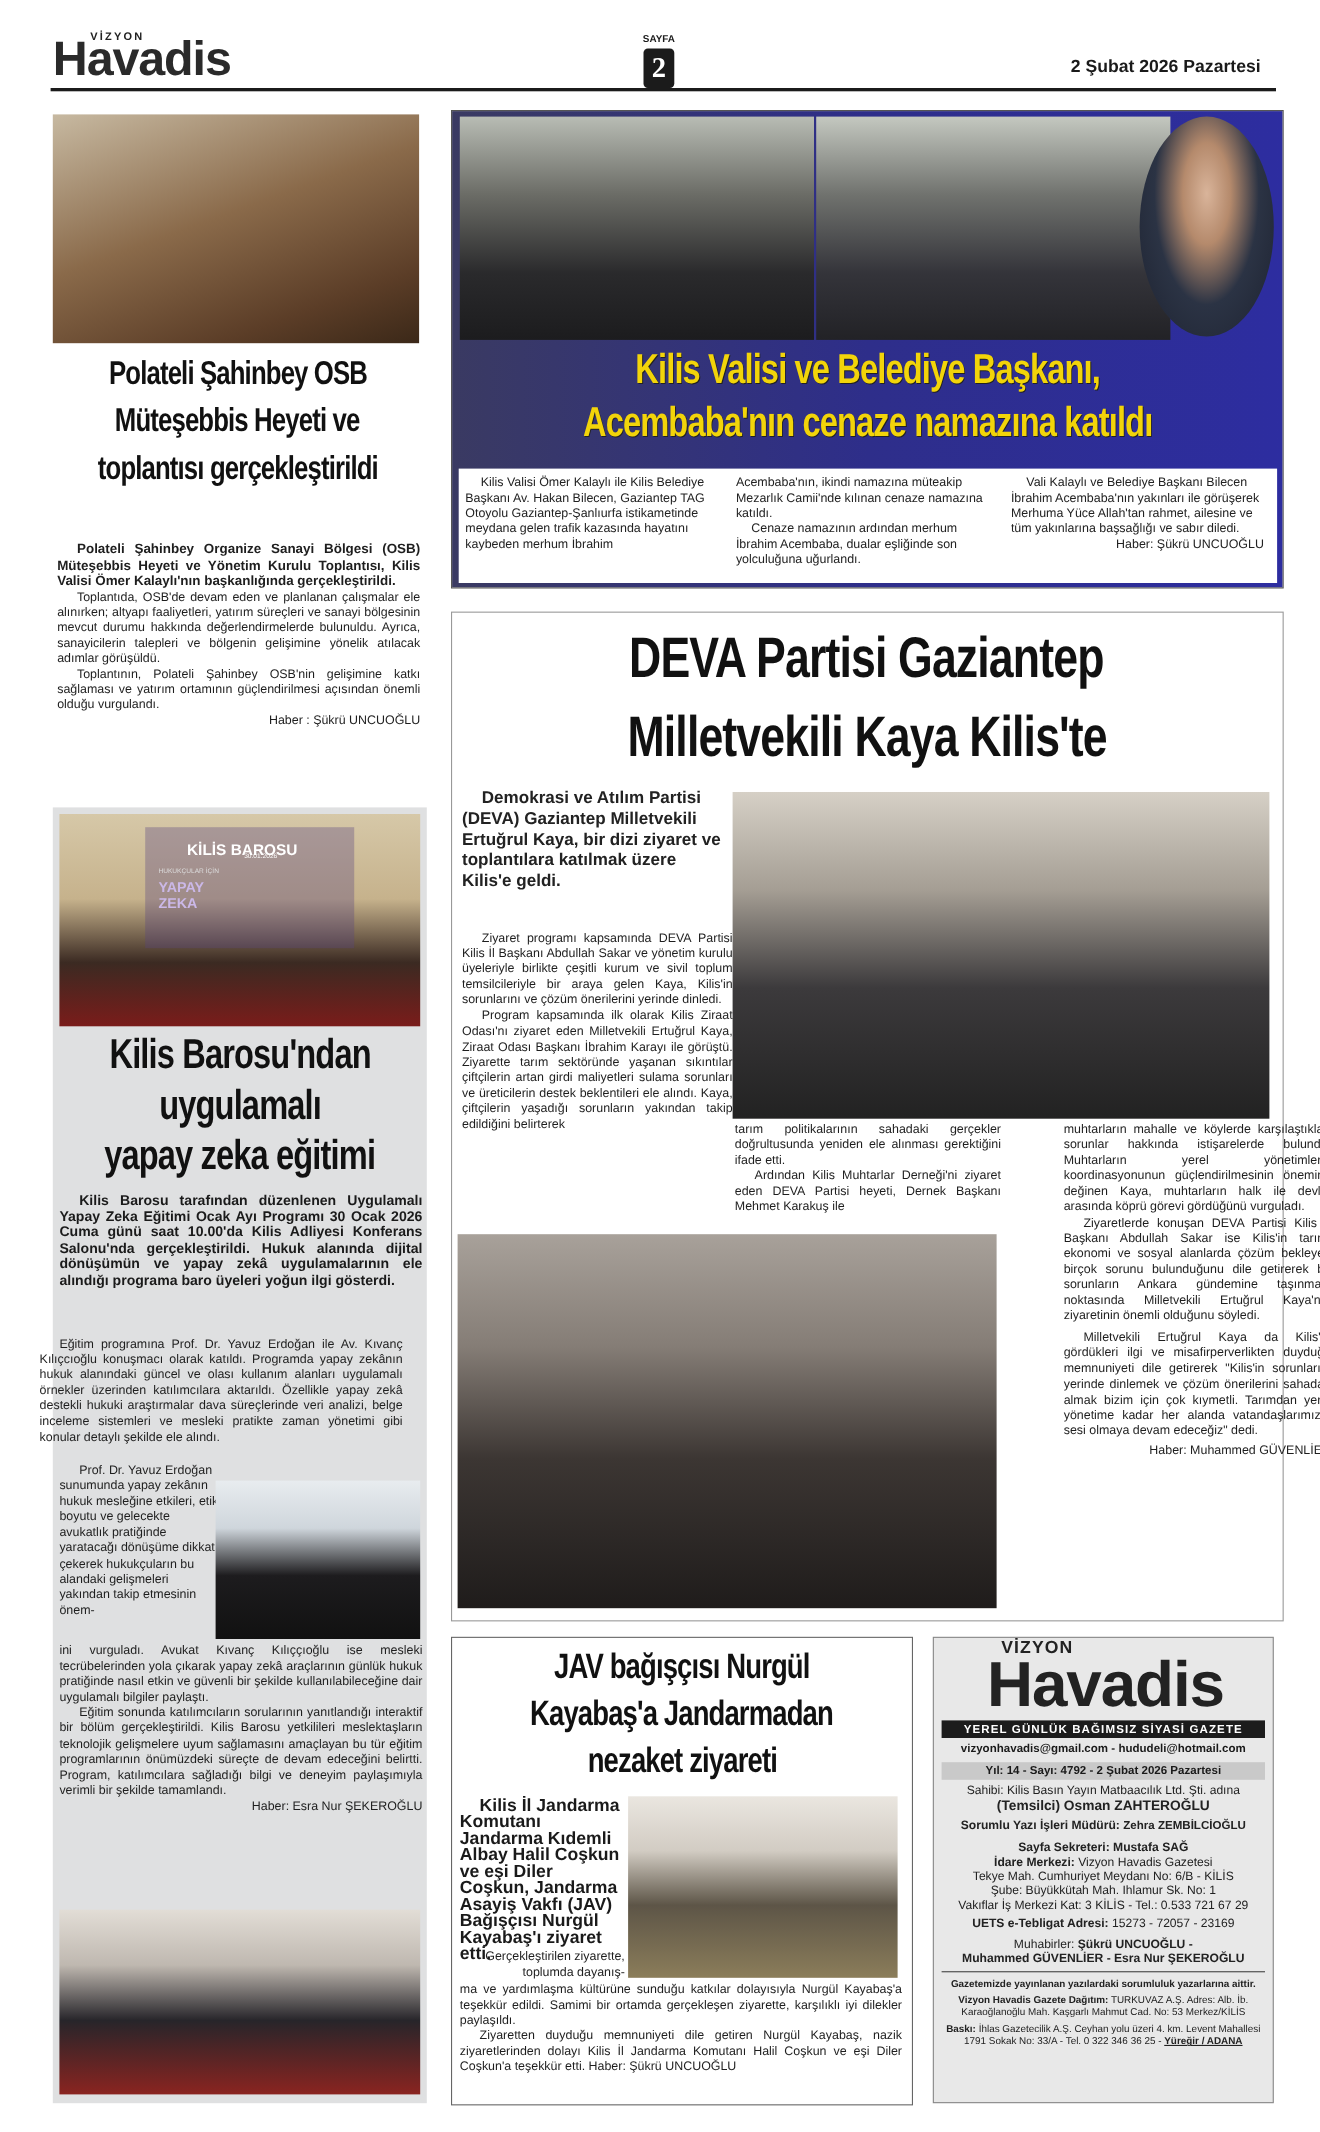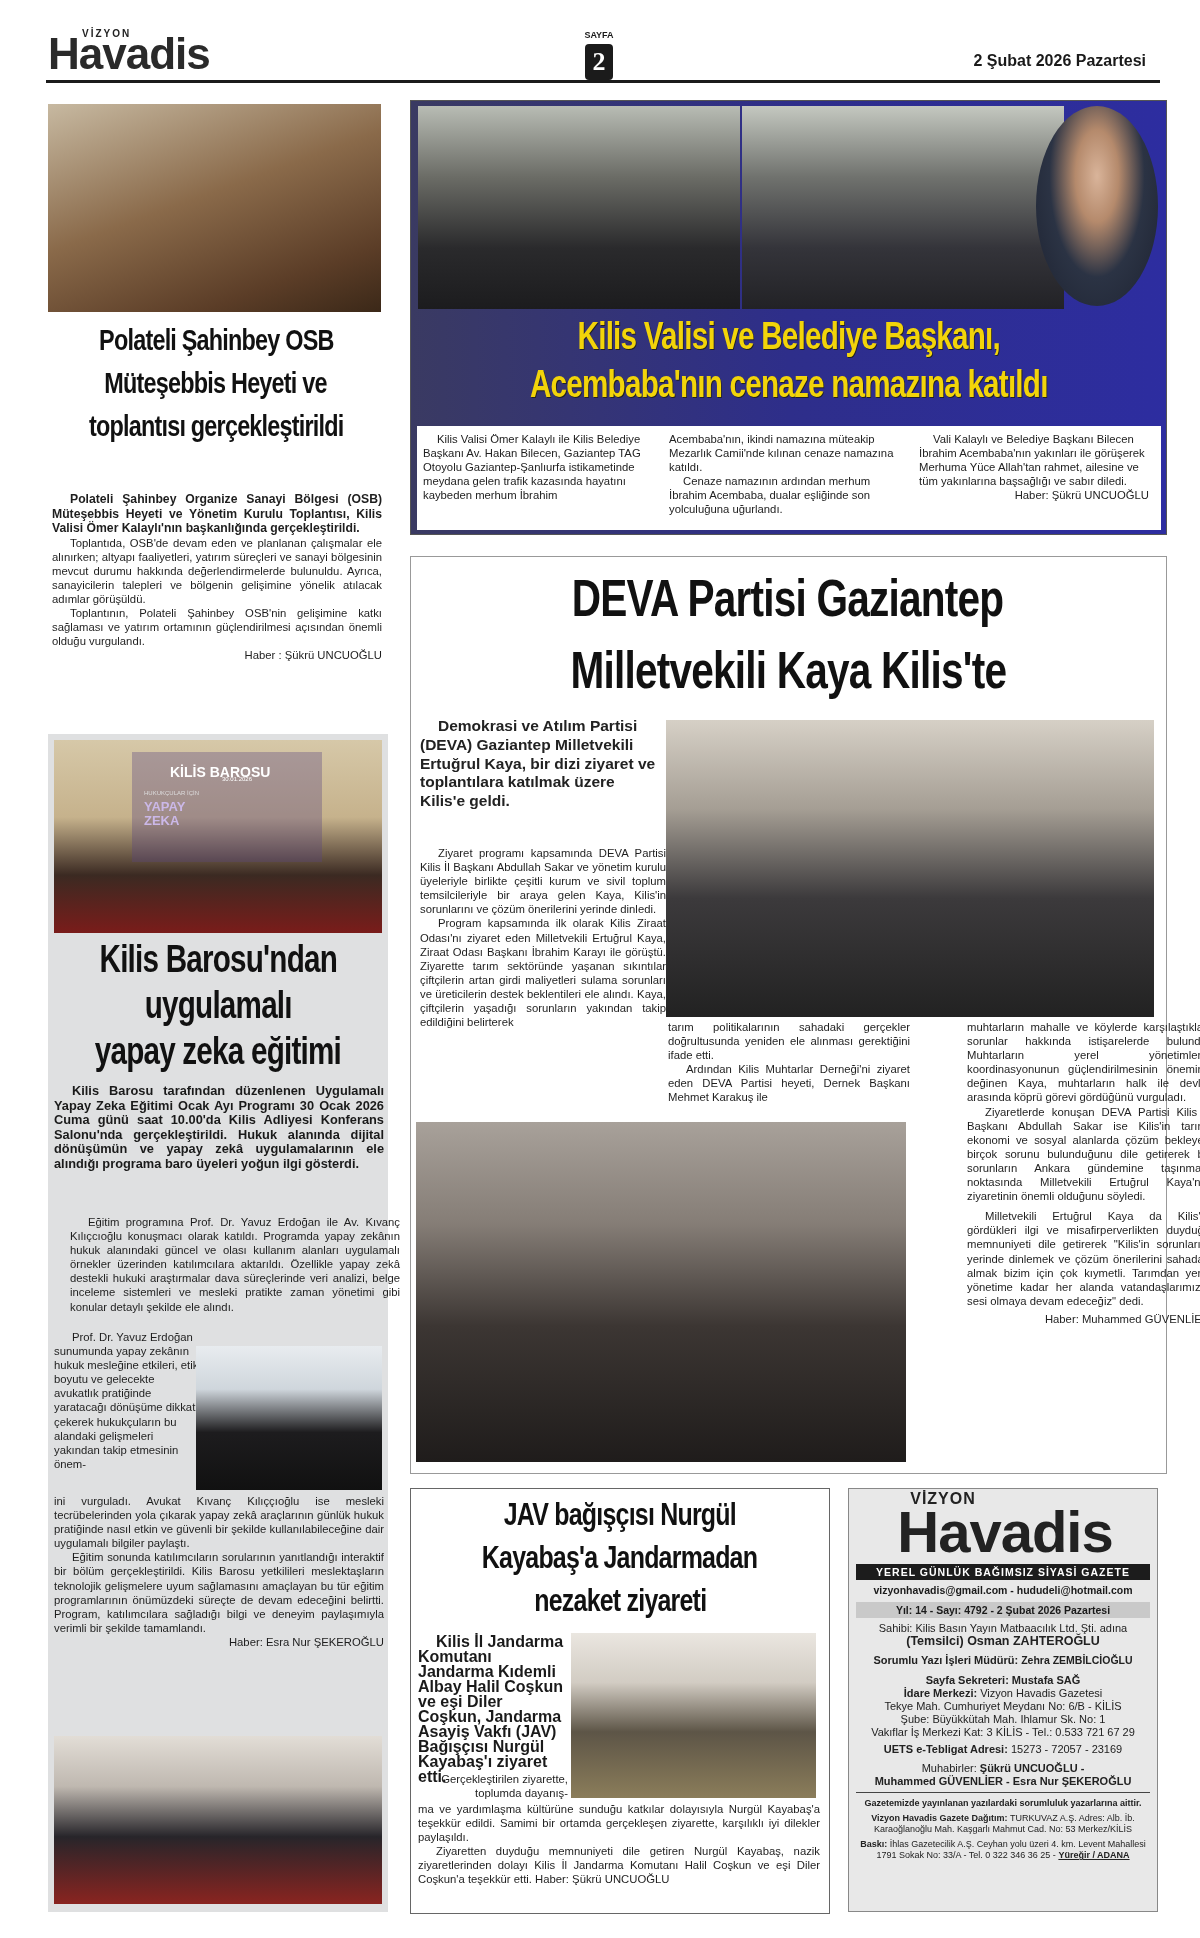--- a/index.html
+++ b/index.html
@@ -50,21 +50,21 @@
   .a3-photo1 { left: 666px; top: 720px; width: 488px; height: 297px; background: linear-gradient(180deg,#d6d0c6 0%, #a59e94 30%, #3c3a3c 60%, #222 100%); }
   .a3-col2 { left: 668px; top: 1020px; width: 242px; }
   .a3-col3 { left: 967px; top: 1020px; width: 243px; }
   .a3-photo2 { left: 416px; top: 1122px; width: 490px; height: 340px; background: linear-gradient(180deg,#a8a19a 0%, #857d76 30%, #3c3633 60%, #1f1c1b 100%); }
 
   
   .a4-box { left: 48px; top: 734px; width: 340px; height: 1178px; background: #dfe0e1; }
   .a4-photo1 { left: 54px; top: 740px; width: 328px; height: 193px; background: linear-gradient(180deg,#d6c8a8 0%, #c6b28c 40%, #3b2a22 70%, #7a1c1a 100%); }
   .a4-head { left: 46px; top: 936px; width: 344px; font-size: 38px; line-height: 46px; }
   .a4-lead { left: 54px; top: 1084px; width: 330px; font-size: 12.8px; line-height: 14.6px; font-weight: bold; text-indent: 18px; color: #1a1a1a; }
-  .a4-body1 { left: 70px; top: 1215px; width: 330px; }
+  .a4-body1 { left: 36px; top: 1215px; width: 330px; }
   .a4-body2 { left: 54px; top: 1326px; width: 145px; }
   .a4-photo2 { left: 196px; top: 1346px; width: 186px; height: 144px; background: linear-gradient(180deg,#e8ecef 0%, #cfd6dc 30%, #1d1c1e 60%, #111 100%); }
   .a4-body3 { left: 54px; top: 1494px; width: 330px; }
   .a4-photo3 { left: 54px; top: 1736px; width: 328px; height: 168px; background: linear-gradient(180deg,#e2ddd6 0%, #bfb8b0 30%, #27252a 60%, #8a2420 100%); }
 
   
   .a5-box { left: 410px; top: 1488px; width: 420px; height: 426px; border: 1px solid #666; background: #fff; }
   .a5-head { left: 412px; top: 1493px; width: 416px; font-size: 32px; line-height: 43px; }
   .a5-lead { left: 418px; top: 1634px; width: 150px; font-size: 16px; line-height: 15px; font-weight: bold; text-indent: 18px; }
   .a5-photo { left: 571px; top: 1633px; width: 245px; height: 165px; background: linear-gradient(180deg,#eae6e0 0%, #d2ccc3 30%, #5d5547 60%, #8b7d5a 100%); }

